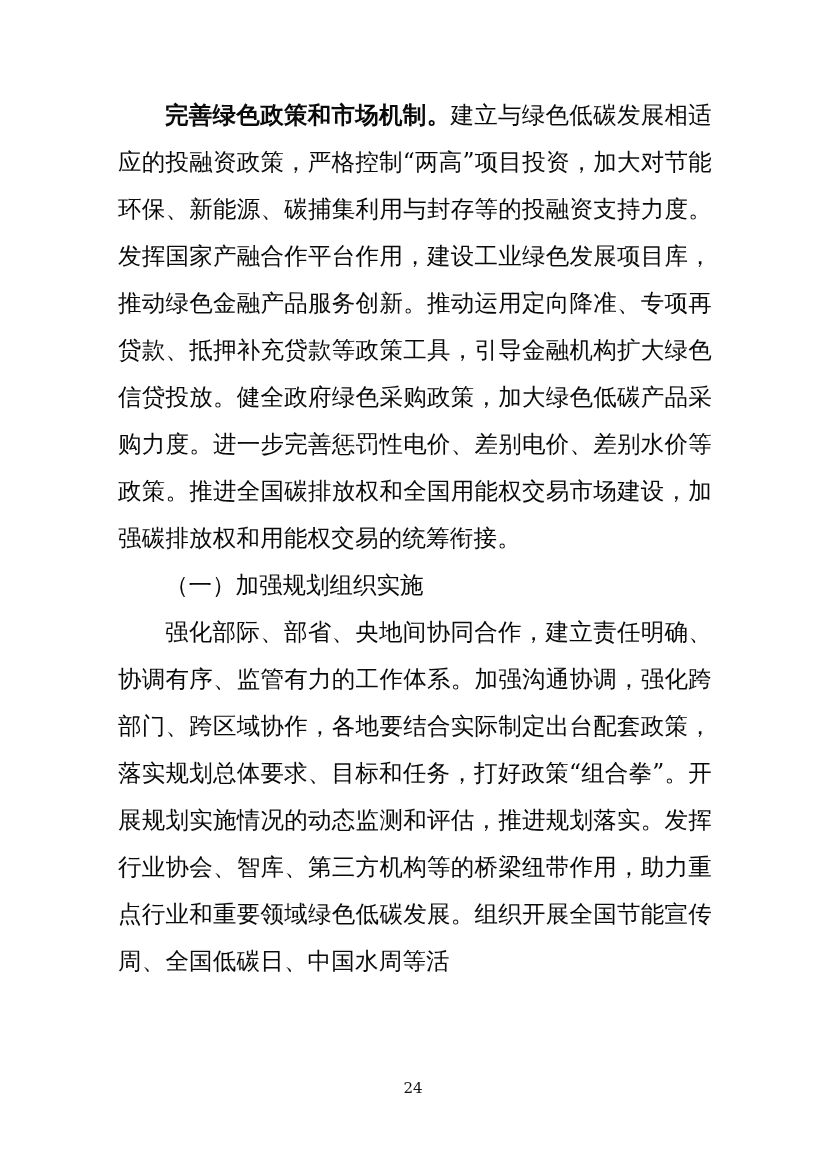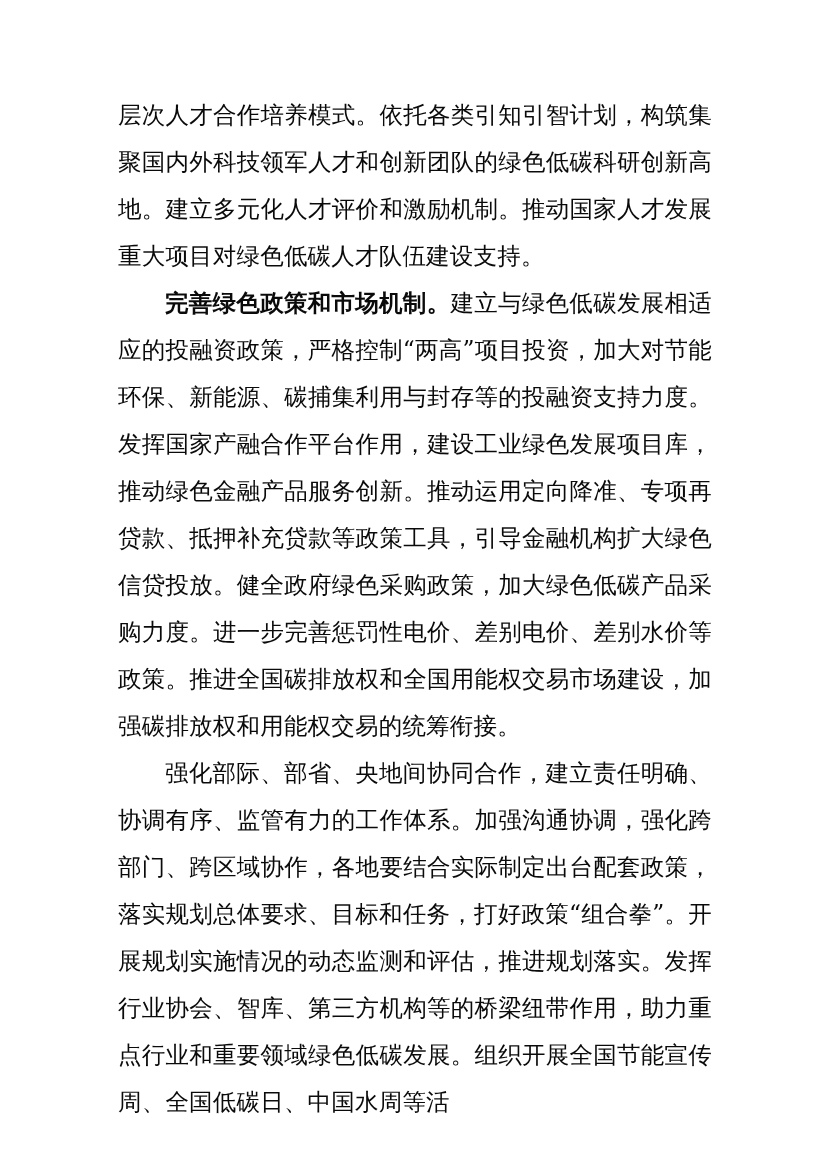--- a/index.html
+++ b/index.html
@@ -70,23 +70,24 @@
   }
   
   .para, .heading, .subheading { text-rendering: optimizeLegibility; }
 </style>
 </head>
 <body>
 
 <div class="page">
   <div class="content">
 
-    <p class="para">层次人才合作培养模式。依托各类引知引智计划，构筑集聚国内外科技领军人才和创新团队的绿色低碳科研创新高地。建立多元化人才评价和激励机制。推动国家人才发展重大项目对绿色低碳人才队伍建设支持。</p>
 
     <p class="para indent2"><span class="lead">完善绿色政策和市场机制。</span><span>建立与绿色低碳发展相适应的投融资政策，严格控制“两高”项目投资，加大对节能环保、新能源、碳捕集利用与封存等的投融资支持力度。发挥国家产融合作平台作用，建设工业绿色发展项目库，推动绿色金融产品服务创新。推动运用定向降准、专项再贷款、抵押补充贷款等政策工具，引导金融机构扩大绿色信贷投放。健全政府绿色采购政策，加大绿色低碳产品采购力度。进一步完善惩罚性电价、差别电价、差别水价等政策。推进全国碳排放权和全国用能权交易市场建设，加强碳排放权和用能权交易的统筹衔接。</span></p>
 
 
+    <p class="subheading">（一）加强规划组织实施</p>
 
     <p class="para indent2">强化部际、部省、央地间协同合作，建立责任明确、协调有序、监管有力的工作体系。加强沟通协调，强化跨部门、跨区域协作，各地要结合实际制定出台配套政策，落实规划总体要求、目标和任务，打好政策“组合拳”。开展规划实施情况的动态监测和评估，推进规划落实。发挥行业协会、智库、第三方机构等的桥梁纽带作用，助力重点行业和重要领域绿色低碳发展。组织开展全国节能宣传周、全国低碳日、中国水周等活</p>
 
   </div>
 
+  <div class="page-number">24</div>
 </div>
 
 </body></html>

